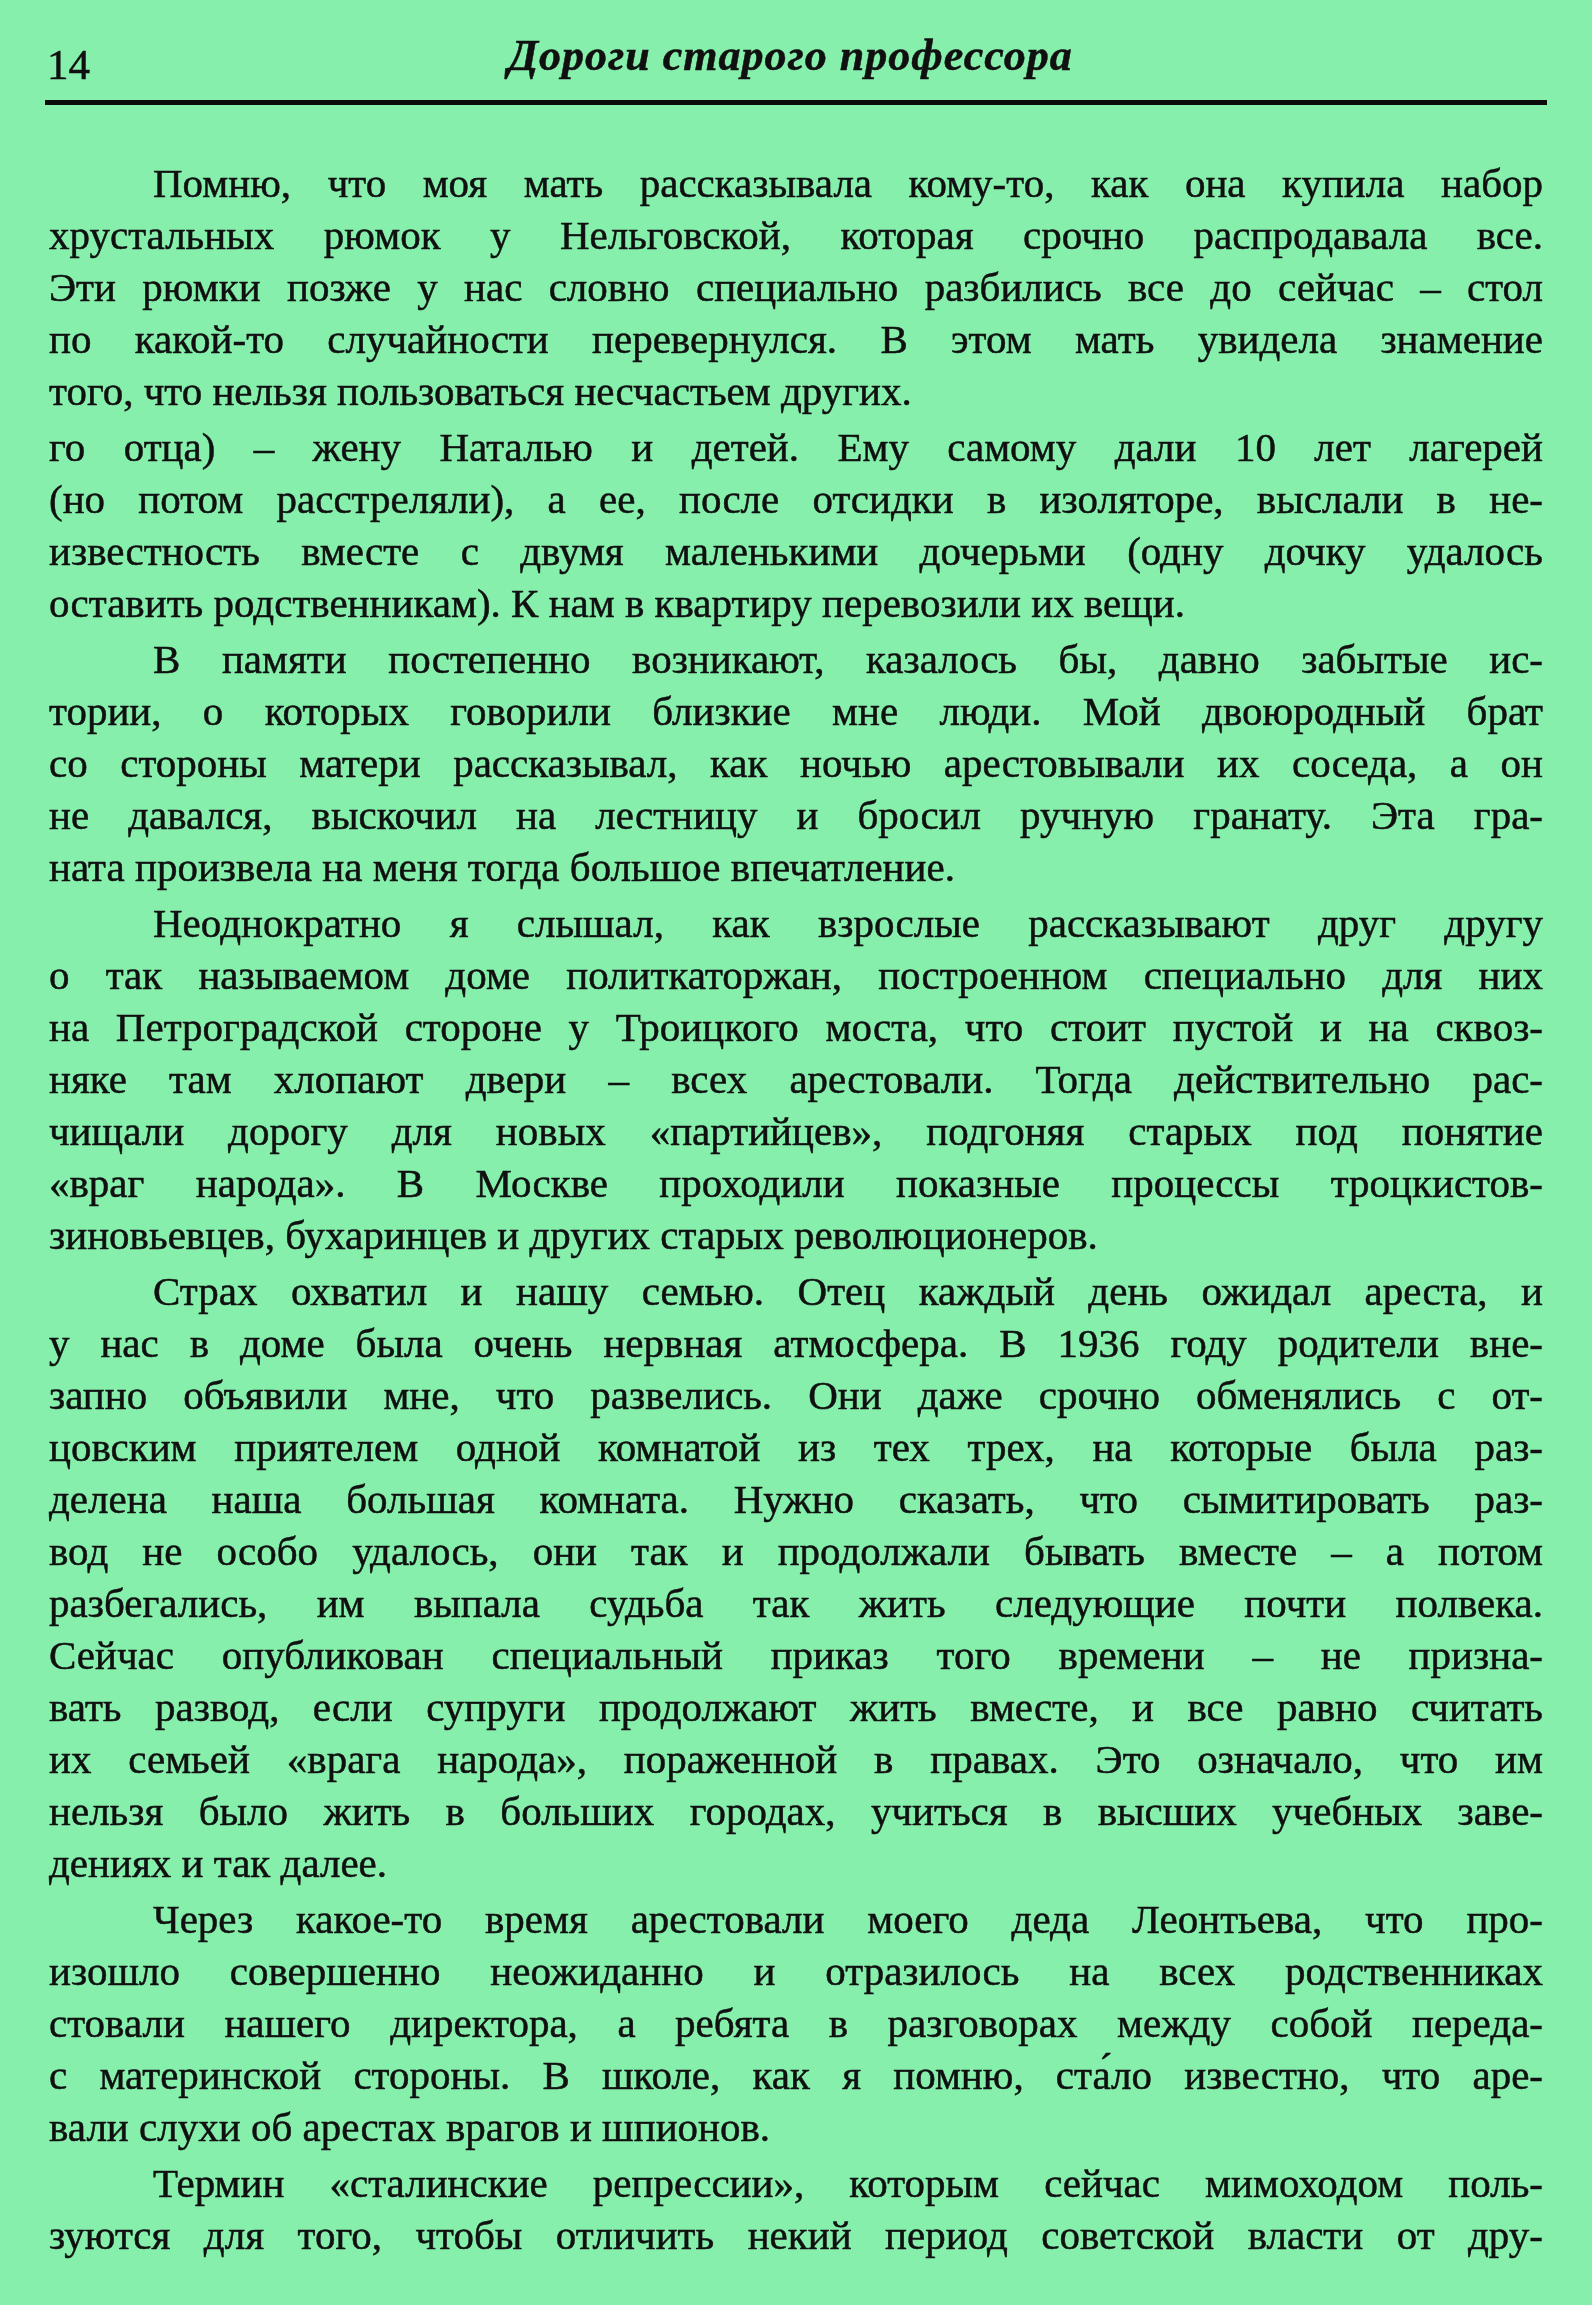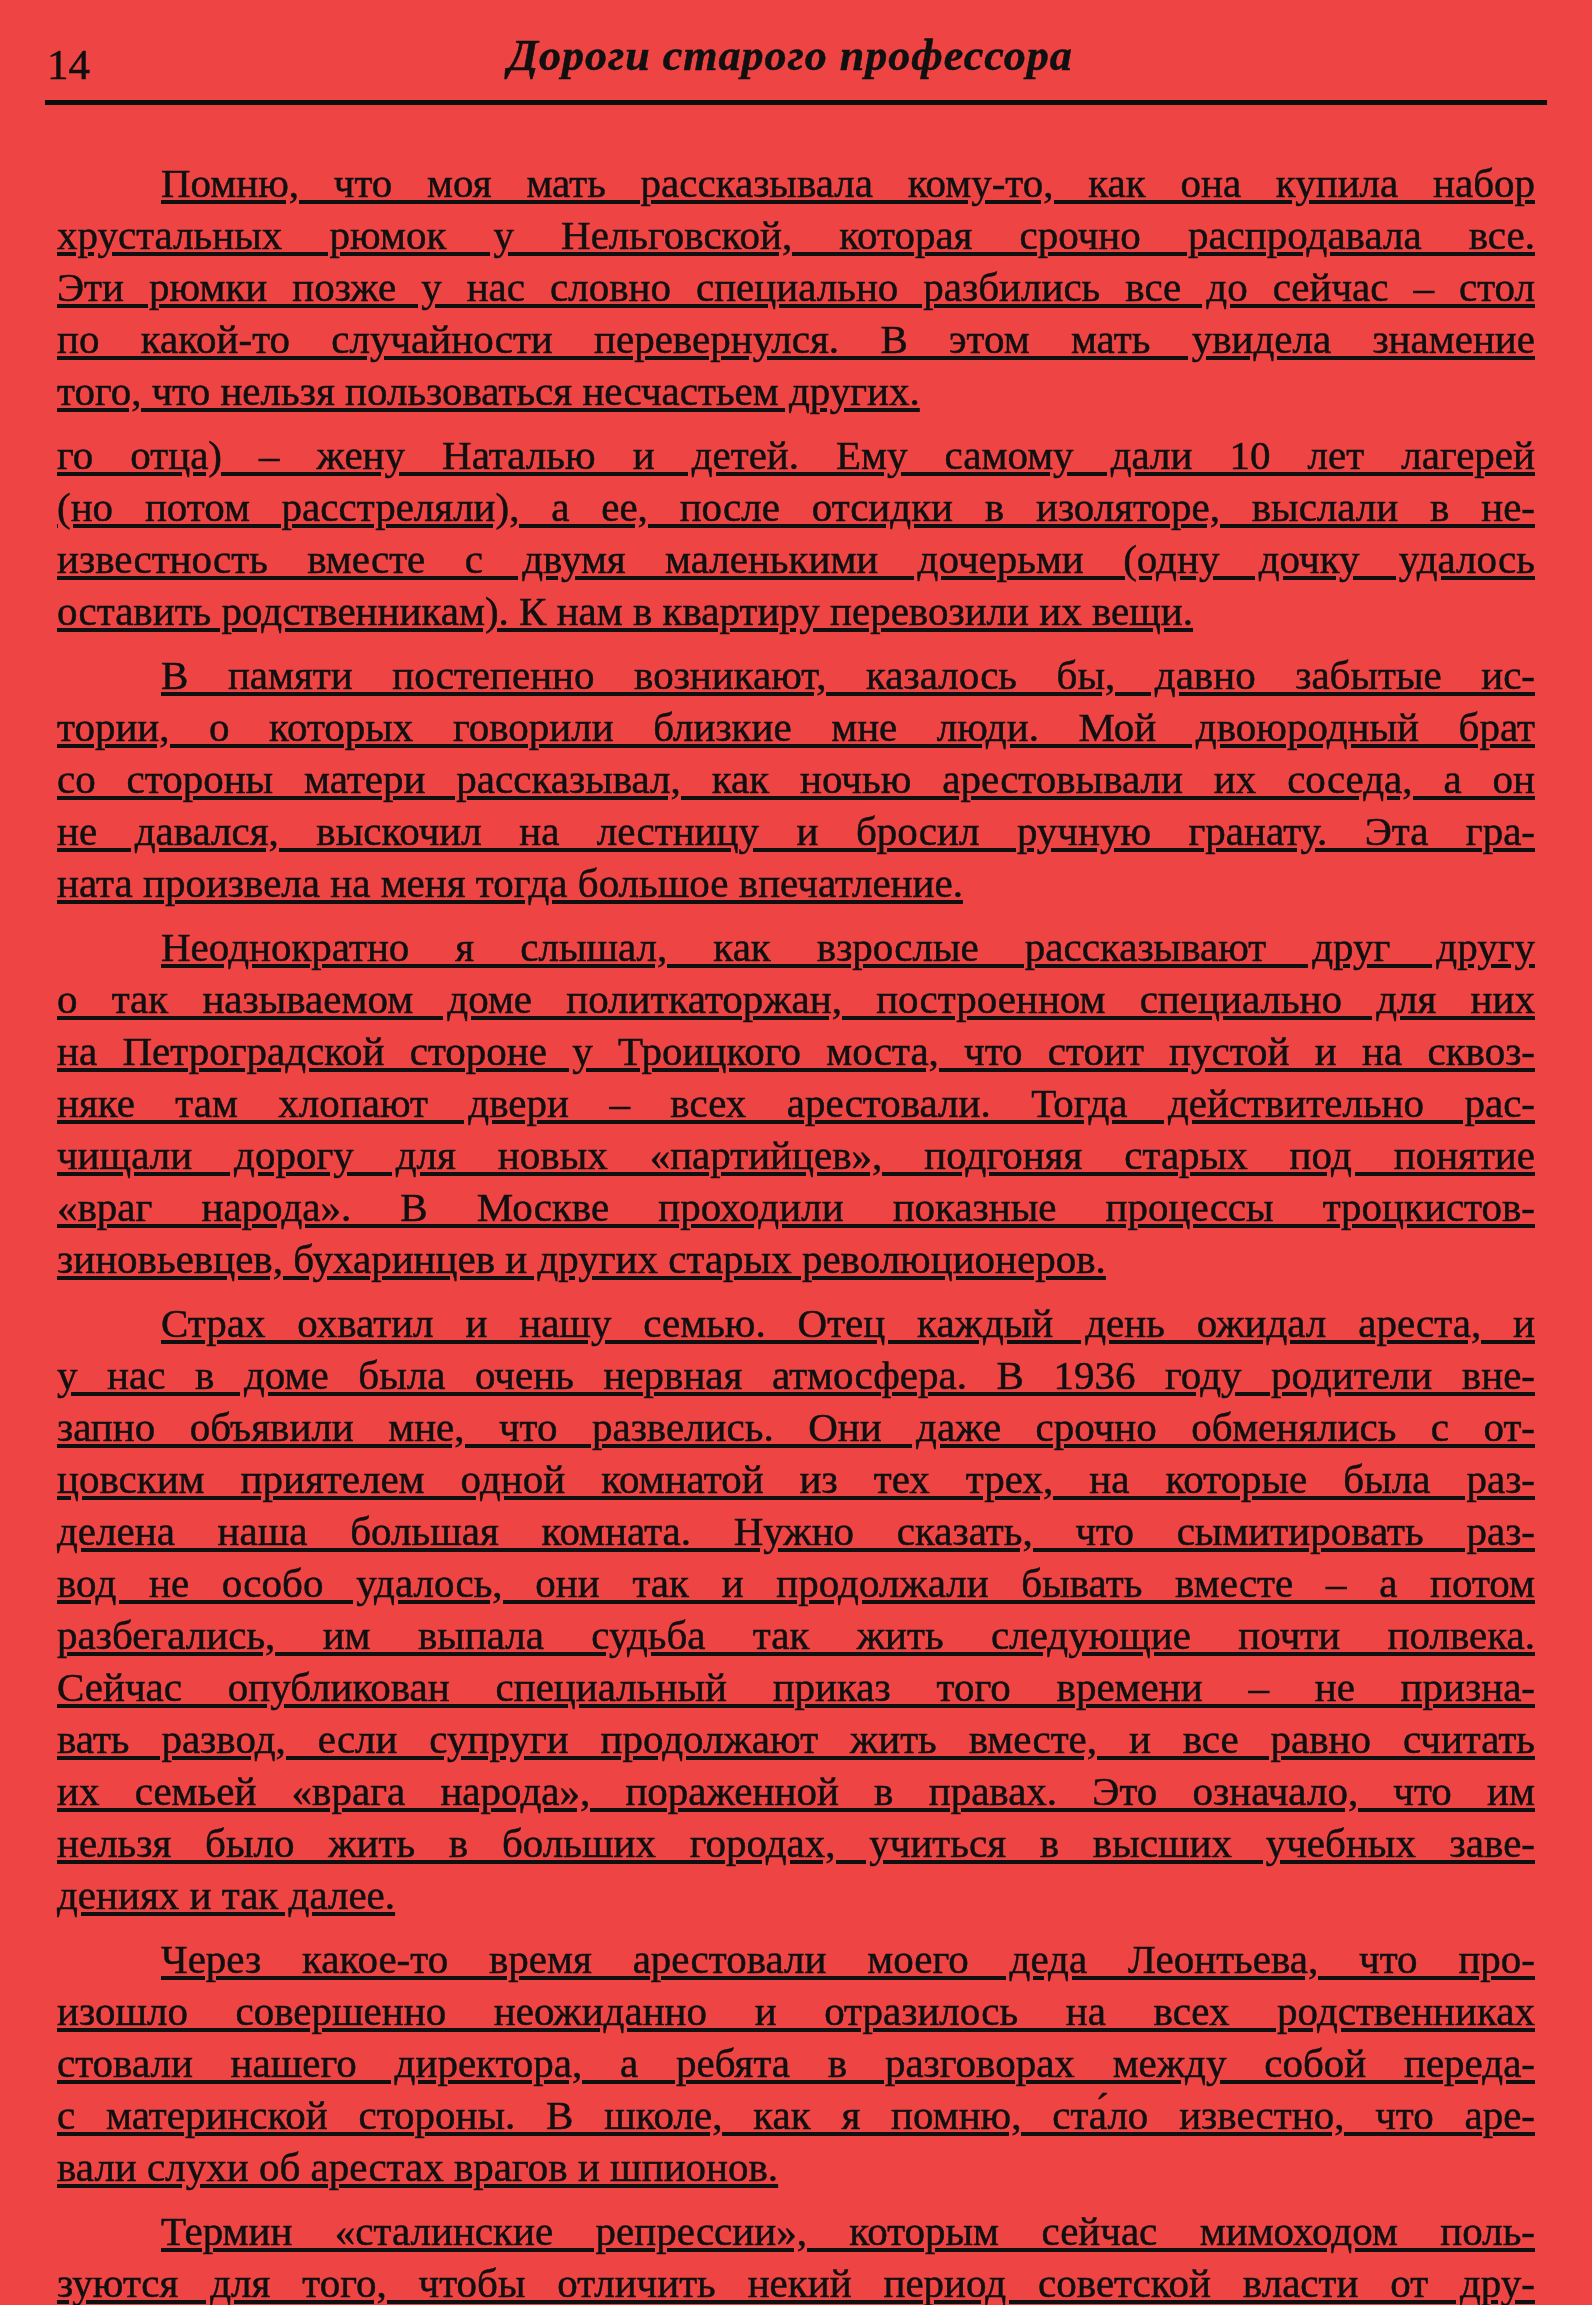--- a/index.html
+++ b/index.html
@@ -2,21 +2,21 @@
 <html lang="ru"><head>
 <meta charset="utf-8">
 <style>
   html, body { margin: 0; padding: 0; background: #ffffff; }
 
   .page {
     position: relative;
     width: 1592px;
     height: 2305px;
     margin: 0 auto;
-    background: #ef4444;
+    background: #86efac;
     color: #101010;
     font-family: "Liberation Serif", "DejaVu Serif", serif;
     box-sizing: border-box;
     padding: 26px 45px 0 45px;
     overflow: hidden;
     -webkit-text-stroke: 0.5px #101010;
   }
 
   .page-header {
     position: relative;
@@ -47,21 +47,21 @@
     height: 0;
     border-top: 5px solid #0c0c0c;
   }
 
   .page-body {
     margin-top: 52px;
     font-size: 41px;
     line-height: 52px;
   }
 
-  .para { margin: 12px; text-decoration: underline; }
+  .para { margin: 4px; }
 
   .line {
     text-align: justify;
     text-align-last: justify;
     text-justify: inter-word;
     white-space: nowrap;
   }
   .line.first { padding-left: 104px; }
   .line.last  { text-align-last: left; }
 </style>

